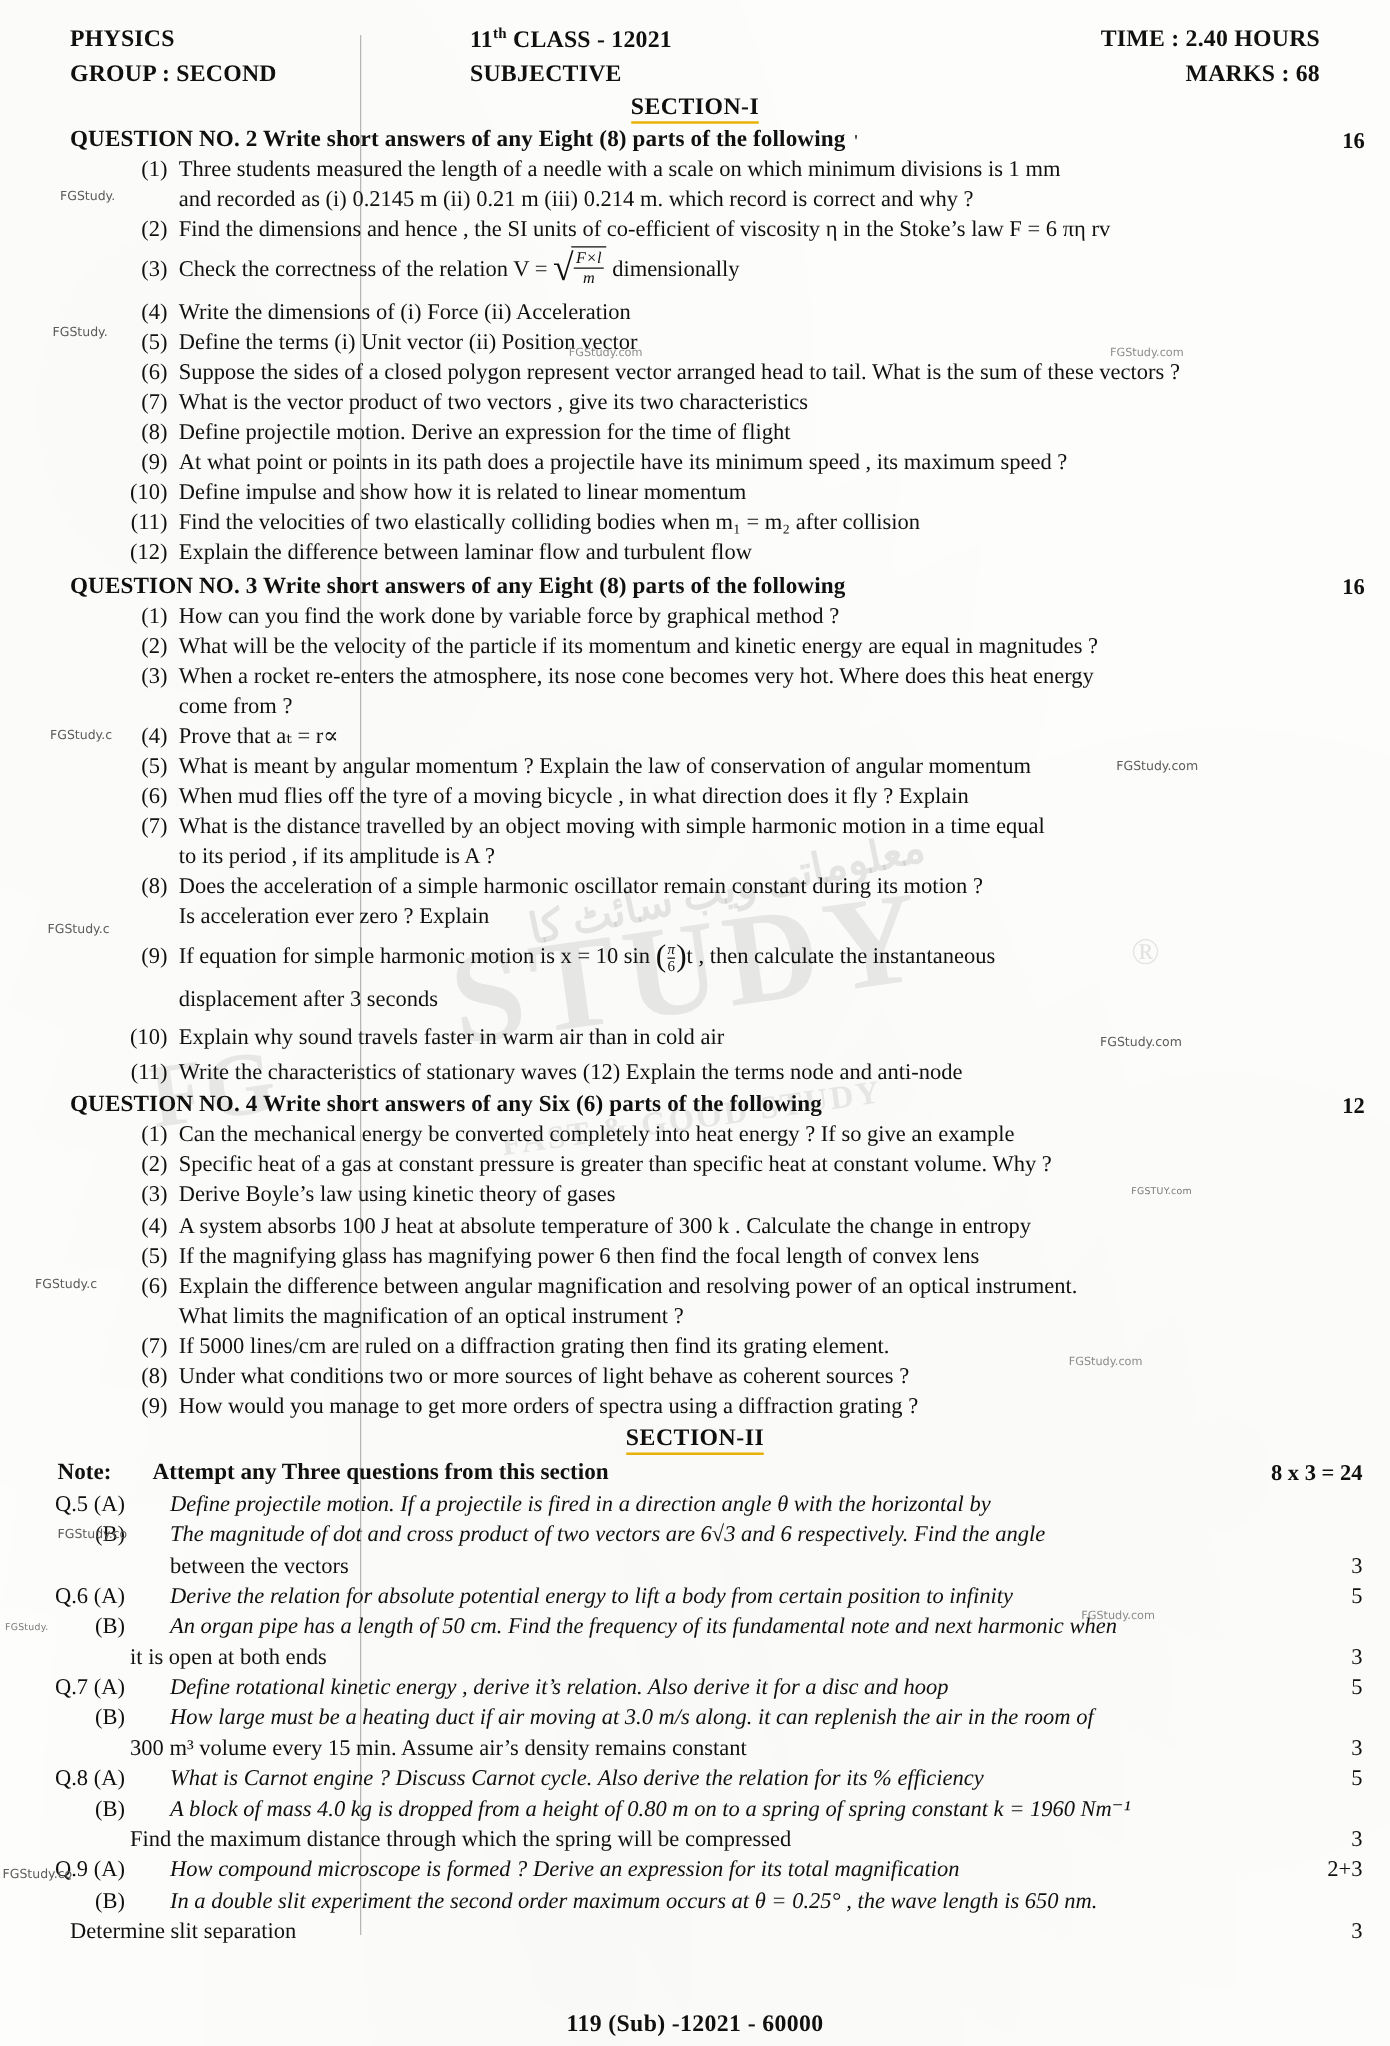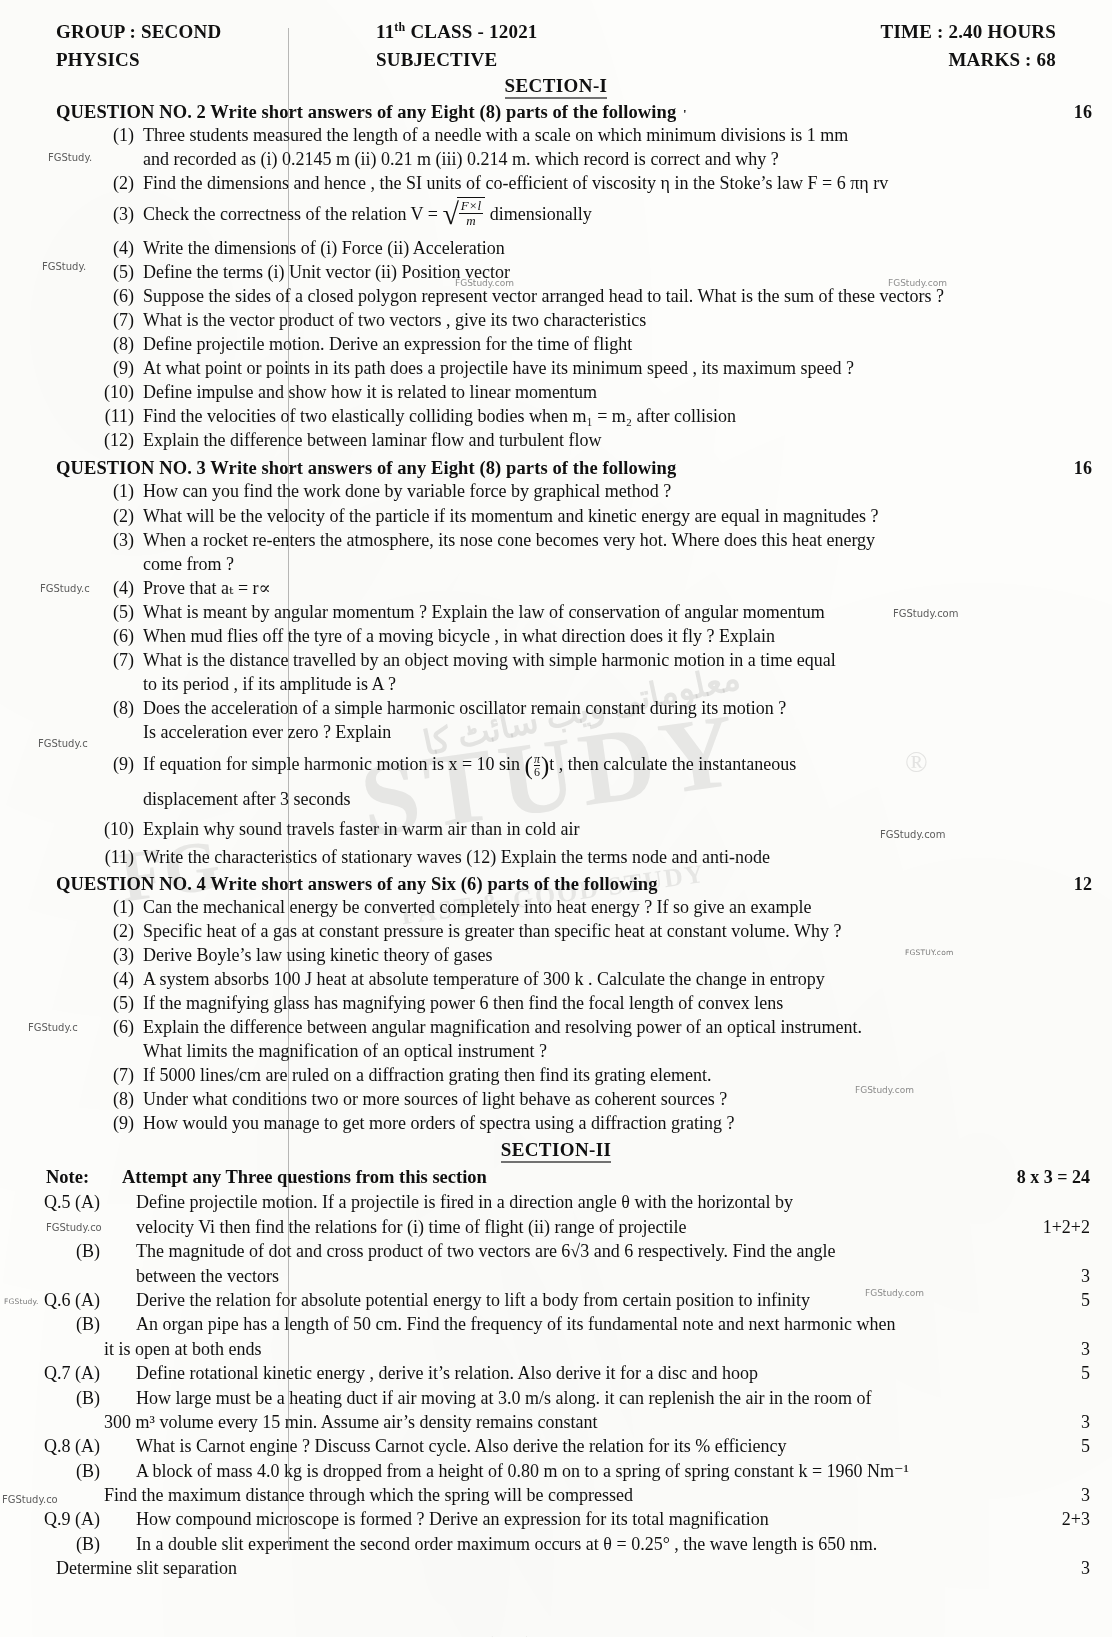--- a/index.html
+++ b/index.html
@@ -135,21 +135,21 @@
   .hdr-col.mid   { width: 360px; }
   .hdr-col.right { text-align: right; width: 300px; }
   .hdr-col .sup { font-size: 12px; vertical-align: super; }
   .section-title {
     text-align: center;
     font-weight: bold;
     font-size: 19px;
     letter-spacing: .4px;
     margin-top: 2px;
   }
-  .section-title span { border-bottom: 2px solid #737373; padding-bottom: 1px; }
+  .section-title span { border-bottom: 2px solid #eab308; padding-bottom: 1px; }
 
   
   .body-wrap {
     position: relative;
     z-index: 3;
     padding: 0 0 0 0;
   }
   .qhead {
     position: relative;
     font-weight: bold;
@@ -195,21 +195,21 @@
     padding-left: 44px;
     padding-right: 110px;
     margin: 1px 0;
   }
   .s2lbl {
     flex: 0 0 auto;
     width: 92px;
     white-space: nowrap;
   }
   .s2lbl.indent { padding-left: 32px; width: 60px; }
-  .s2txt { flex: 1 1 auto; }
+  .s2txt { flex: 1 1 auto; font-style: italic; }
   .s2cont { padding-left: 136px; padding-right: 110px; font-size: 18px; line-height: 1.3; margin: 1px 0; position: relative; }
   .note-row {
     position: relative;
     display: flex;
     font-size: 18.5px;
     font-weight: bold;
     padding-left: 46px;
     padding-right: 110px;
     margin: 6px 0 3px 0;
   }
@@ -279,22 +279,22 @@
   <div class="ghost-wm big">STUDY</div>
   <div class="ghost-wm urdu">معلوماتی ویب سائٹ کا</div>
   <div class="ghost-wm tag">FAST &amp; GOOD STUDY</div>
   <div class="ghost-wm reg">®</div>
 
   <div class="fold-line"></div>
 
   <div class="hdr">
     <div class="hdr-row">
       <div class="hdr-col left">
+        <div>PHYSICS</div>
         <div>GROUP : SECOND</div>
-        <div>PHYSICS</div>
       </div>
       <div class="hdr-col mid">
         <div><span>11</span><span class="sup">th</span><span> CLASS - 12021</span></div>
         <div>SUBJECTIVE</div>
       </div>
       <div class="hdr-col right">
         <div>TIME : 2.40 HOURS</div>
         <div>MARKS : 68</div>
       </div>
     </div>
@@ -481,24 +481,20 @@
 
     <div class="note-row">
       <span class="note-lbl">Note:</span>
       <span>Attempt any Three questions from this section</span>
       <span class="mk" style="font-weight:bold;">8 x 3 = 24</span>
     </div>
 
     <div class="s2row">
       <span class="s2lbl">Q.5 (A)</span>
       <span class="s2txt">Define projectile motion. If a projectile is fired in a direction angle θ with the horizontal by</span>
-    </div>
-    <div class="s2cont">
-      <span>velocity Vi then find the relations for  (i) time of flight   (ii) range of projectile</span>
-      <span class="mk">1+2+2</span>
     </div>
 
     <div class="s2row">
       <span class="s2lbl indent">(B)</span>
       <span class="s2txt">The magnitude of dot and cross product of two vectors are 6√3 and 6 respectively. Find the angle</span>
     </div>
     <div class="s2cont" style="">
       <span>between the vectors</span>
       <span class="mk">3</span>
     </div>

